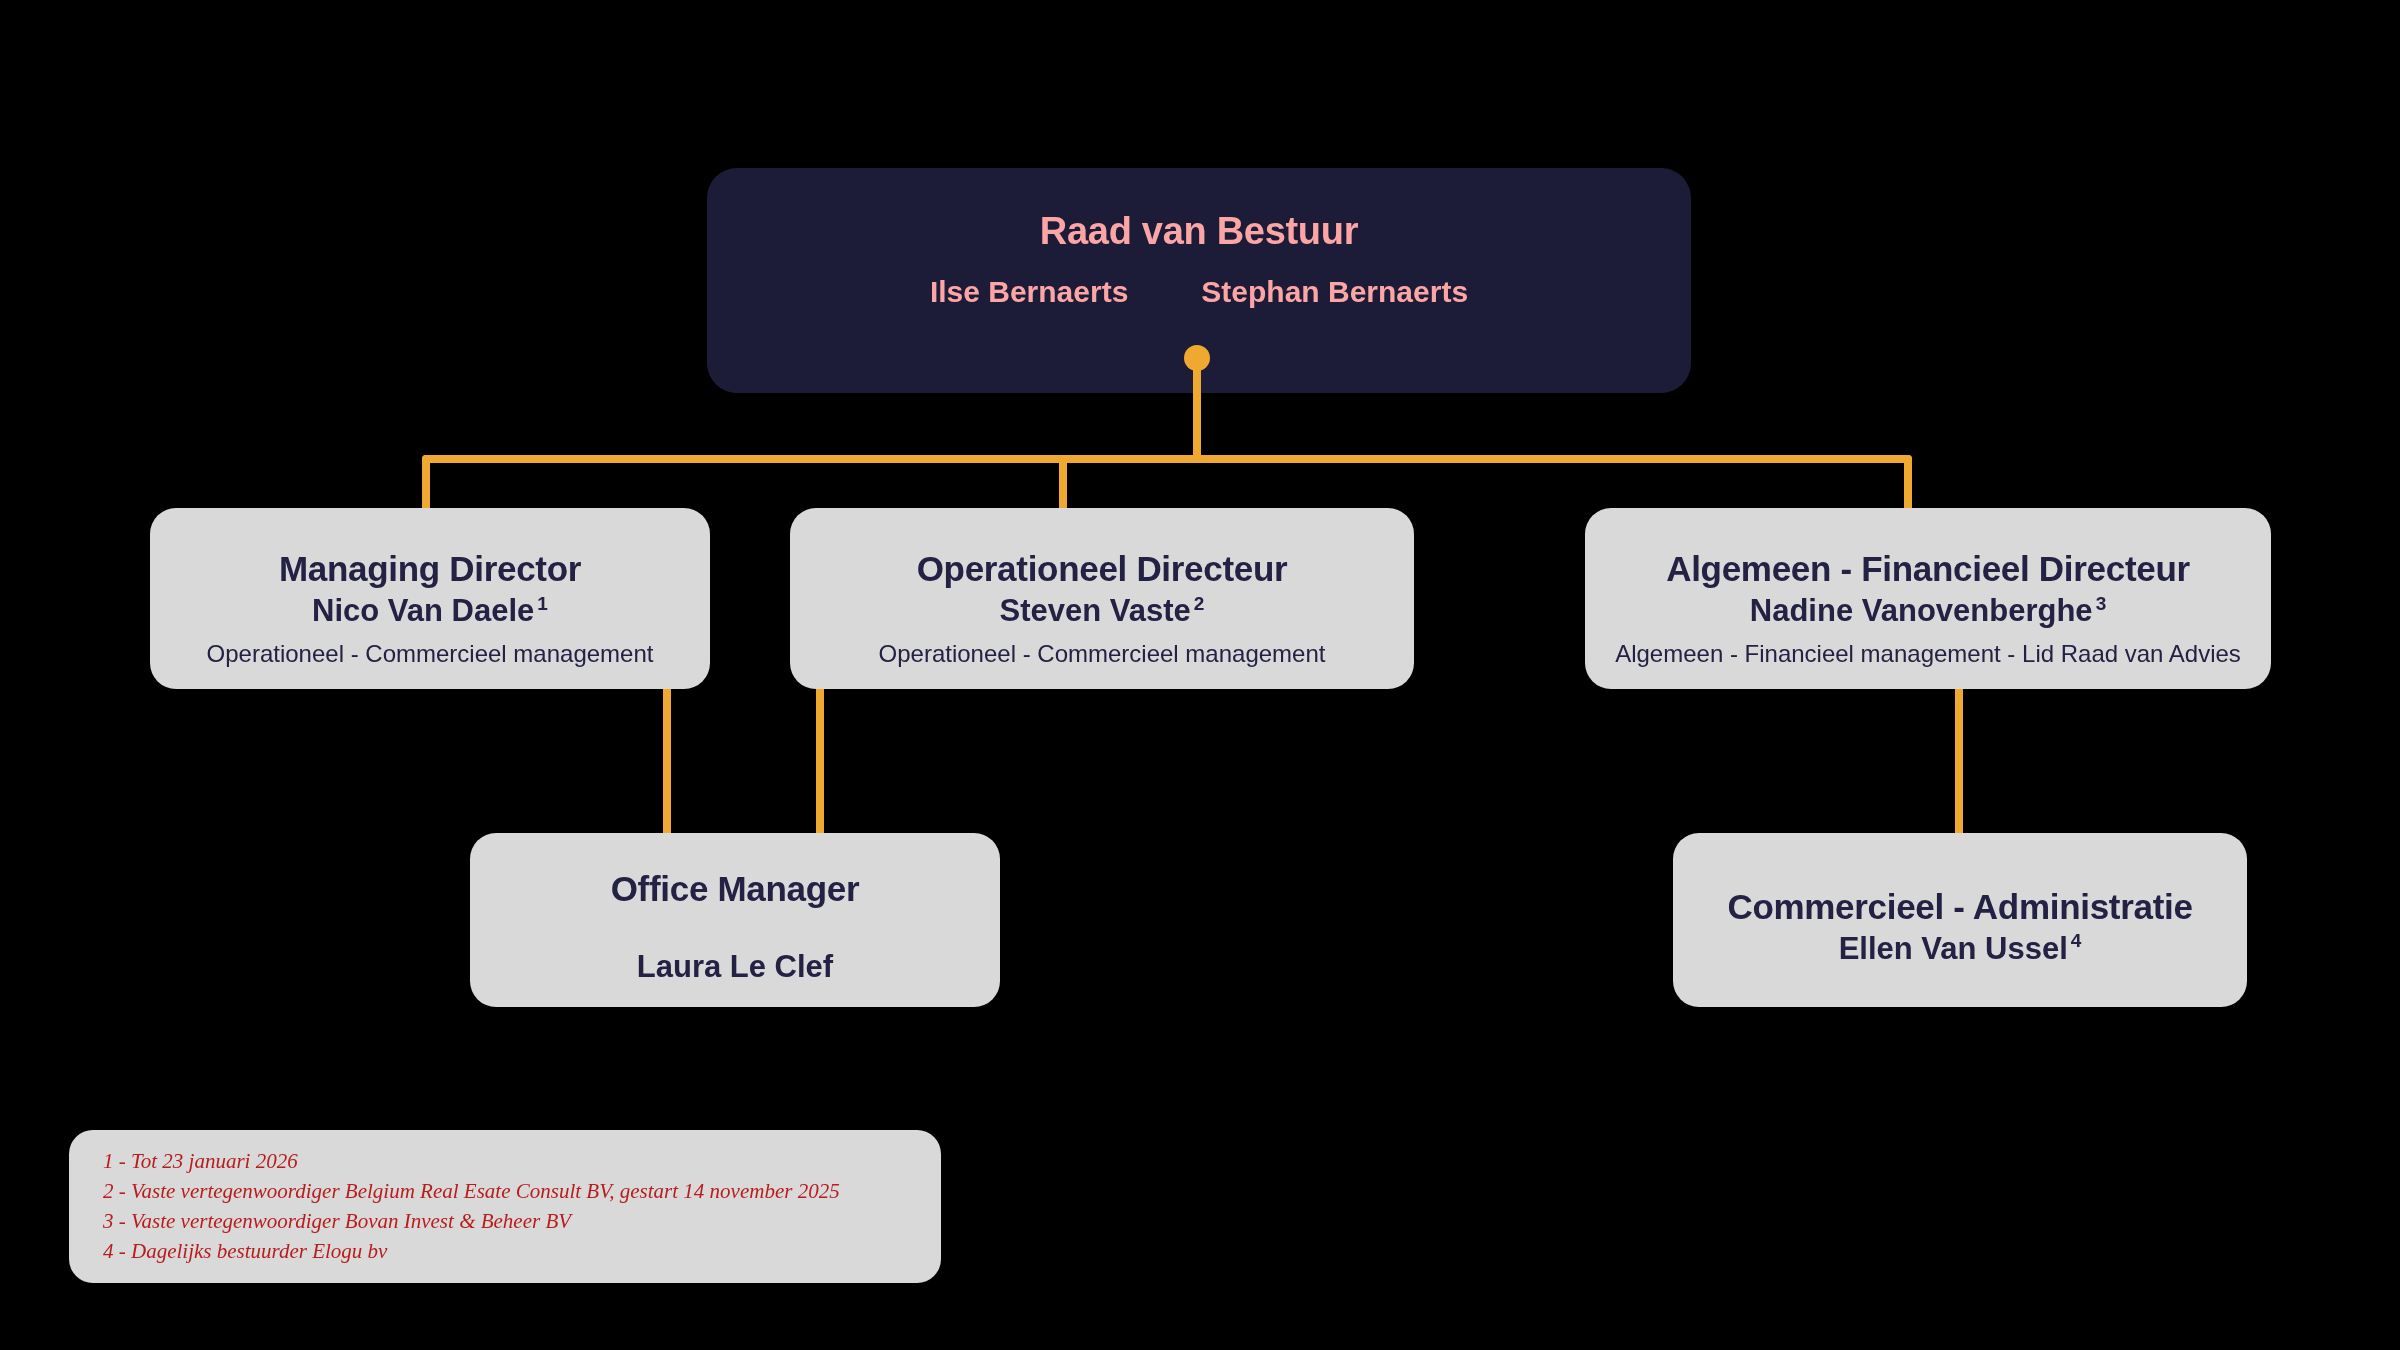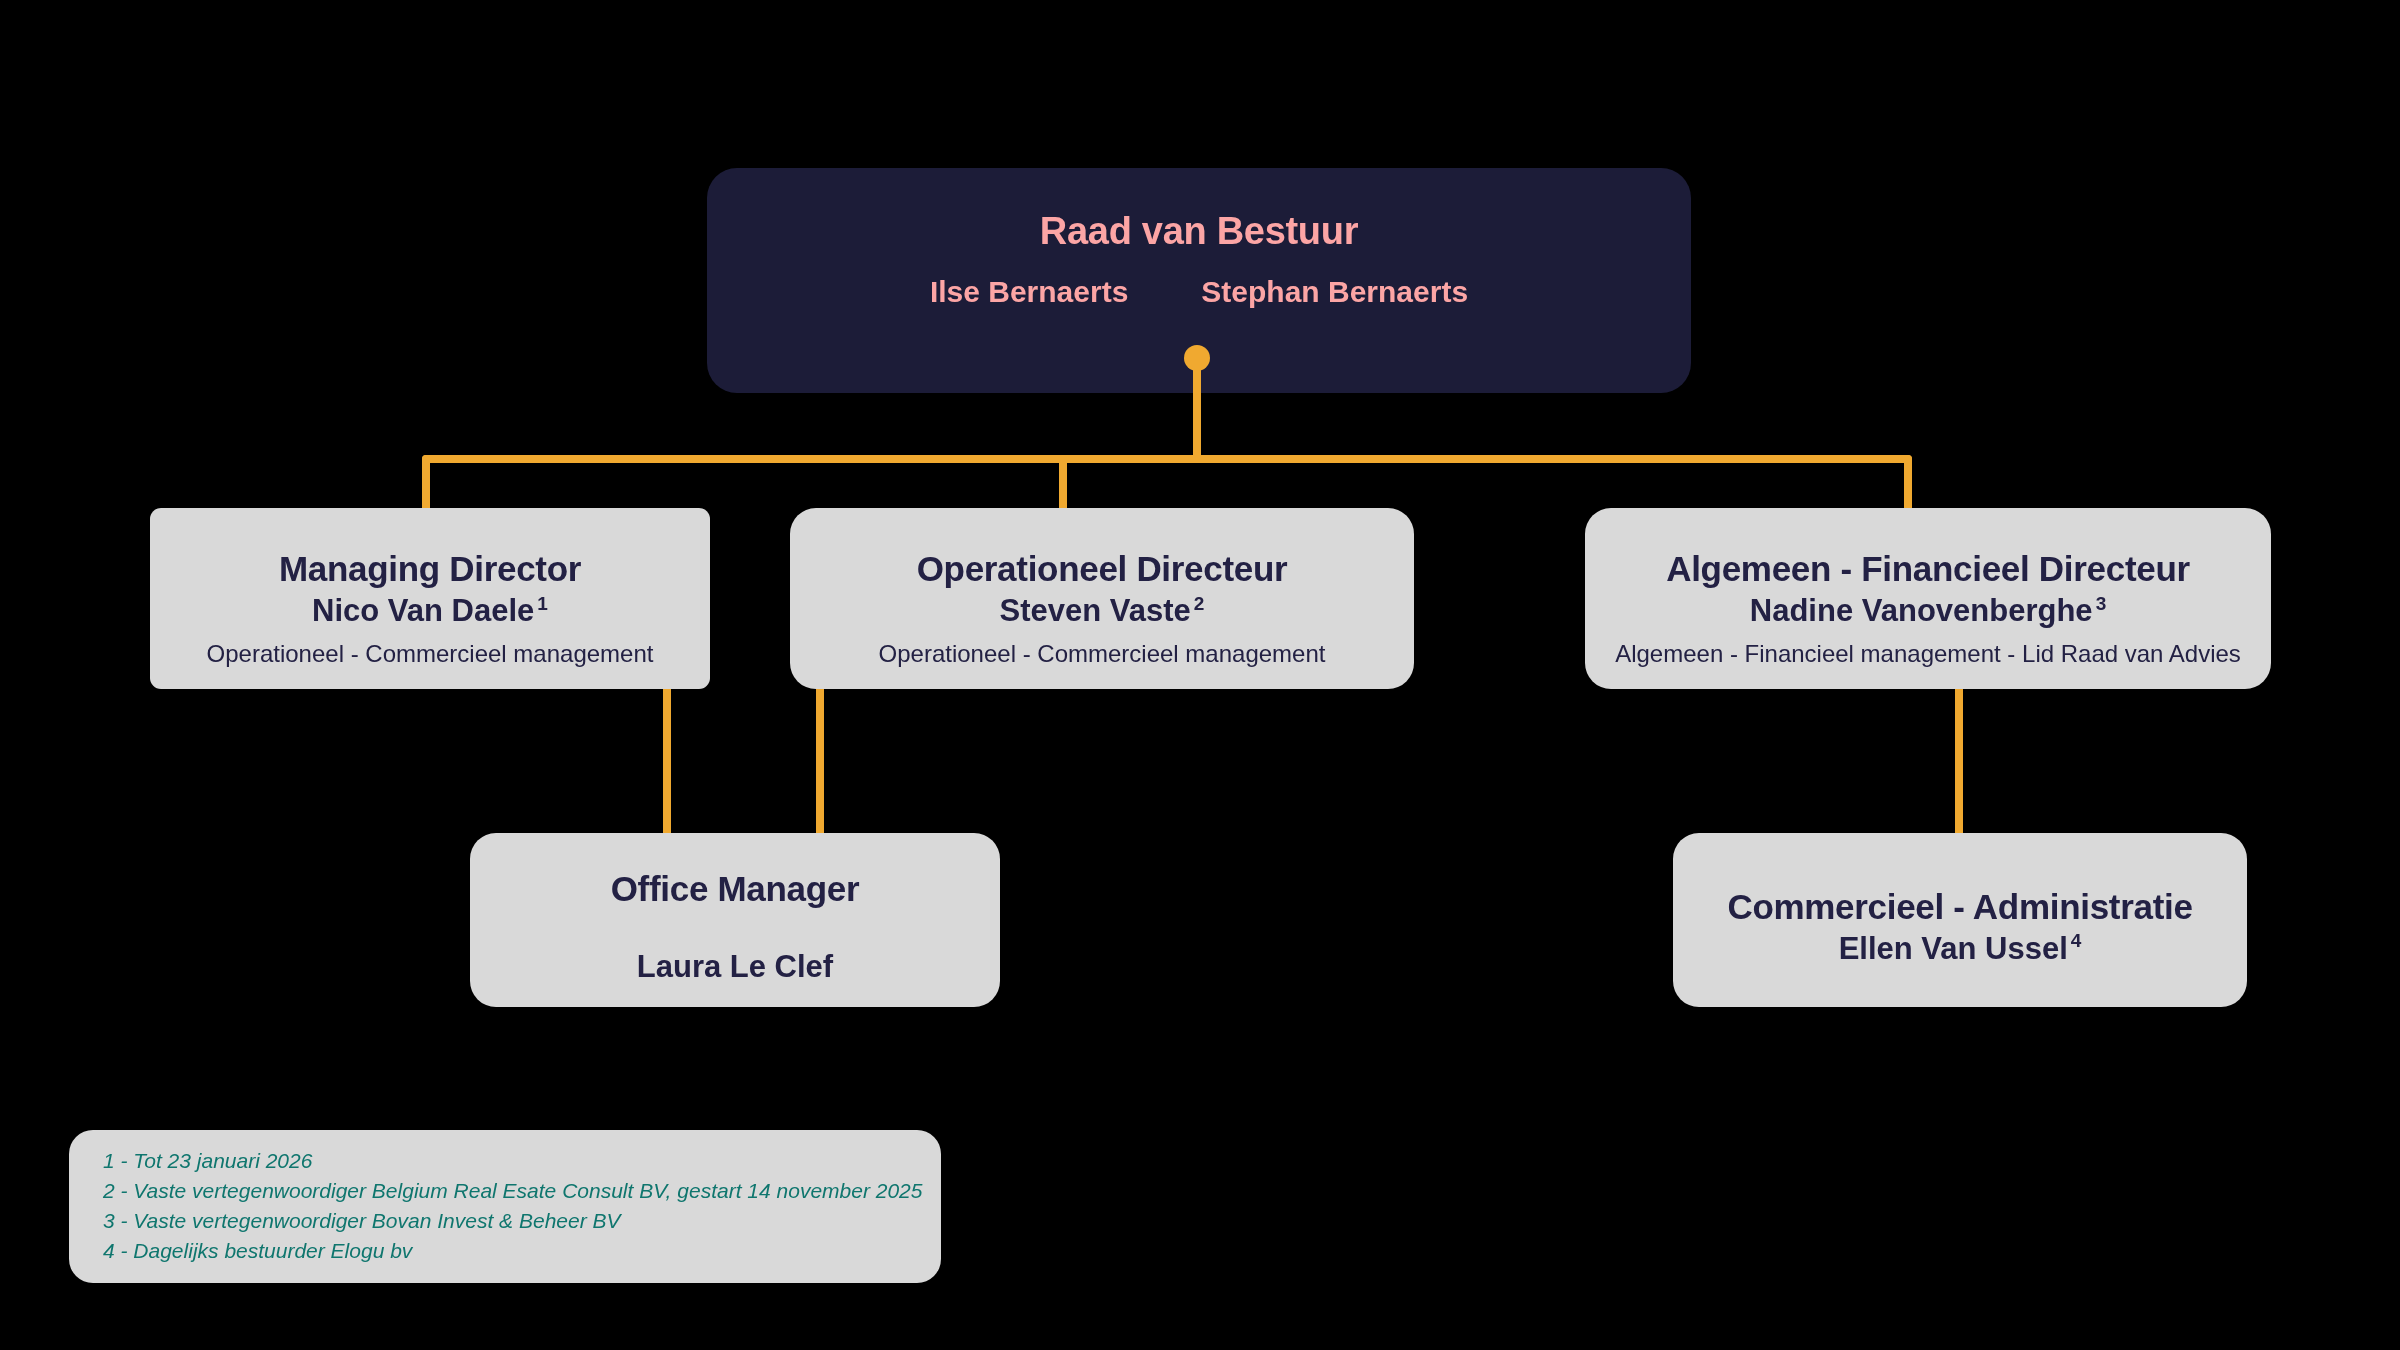--- a/index.html
+++ b/index.html
@@ -105,43 +105,44 @@
     line-height: 1.3;
     white-space: nowrap;
   }
   .ref {
     font-size: 19px;
     font-weight: 700;
     vertical-align: super;
     margin-left: 3px;
     line-height: 0;
   }
-  .box-md { left: 150px;  top: 508px; width: 560px; height: 181px; padding-top: 20px; border-radius: 11px; }
+  .box-md { left: 150px;  top: 508px; width: 560px; height: 181px; padding-top: 20px; }
   .box-od { left: 790px;  top: 508px; width: 624px; height: 181px; padding-top: 20px; }
   .box-fd { left: 1585px; top: 508px; width: 686px; height: 181px; padding-top: 20px; }
   .box-om { left: 470px;  top: 833px; width: 530px; height: 174px; padding-top: 14px; gap: 36px; }
   .box-bh { left: 1673px; top: 833px; width: 574px; height: 174px; padding-top: 14px; }
 
   
   .footnotes {
     position: absolute;
     left: 69px; top: 1130px;
     width: 872px; height: 153px;
     background: #d9d9d9;
     border-radius: 24px;
     box-sizing: border-box;
     padding: 16px 34px;
   }
   .footnotes p {
     margin: 0;
     font-style: italic;
     font-size: 21px;
     line-height: 30px;
-    color: #0f766e;
-    white-space: nowrap;
+    color: #b91c1c;
+    white-space: nowrap;
+    font-family: Liberation Serif, serif;
   }
 </style>
 </head>
 <body>
 
 <div id="canvas">
 
   <section class="board">
     <h1>Raad van Bestuur</h1>
     <div class="names">

